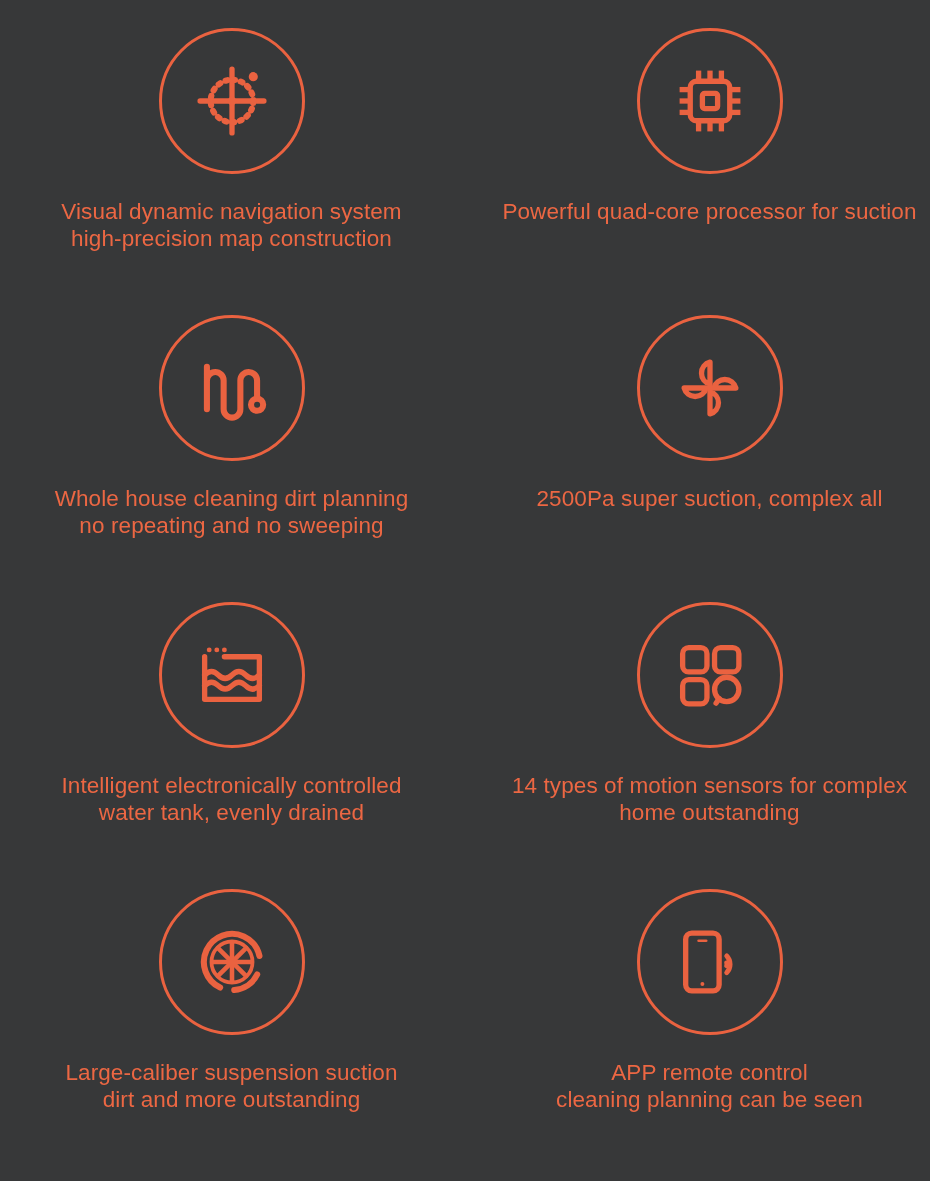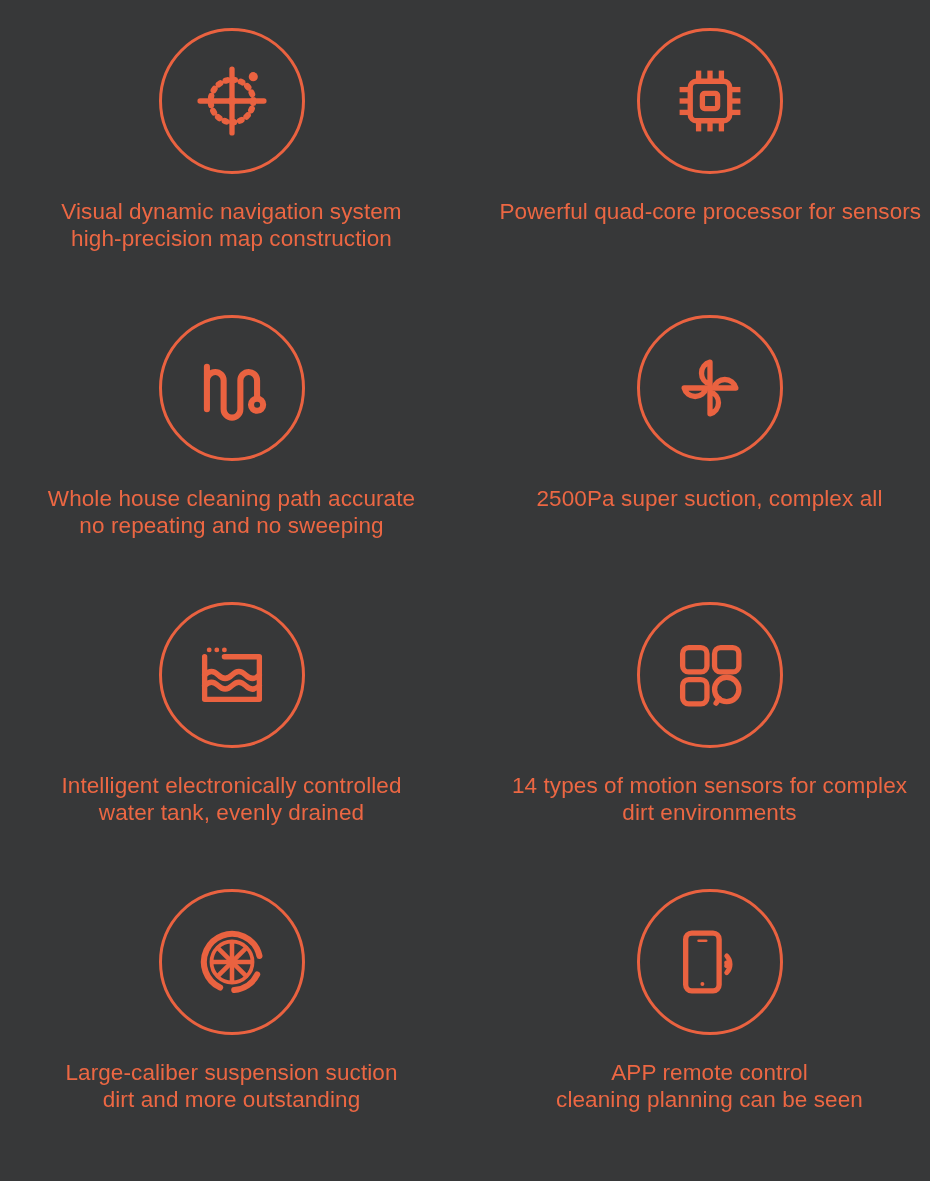--- a/index.html
+++ b/index.html
@@ -117,36 +117,36 @@
           <line x1="10" y1="50" x2="24" y2="50"></line>
           <line x1="10" y1="65" x2="24" y2="65"></line>
 
           <line x1="76" y1="35" x2="90" y2="35"></line>
           <line x1="76" y1="50" x2="90" y2="50"></line>
           <line x1="76" y1="65" x2="90" y2="65"></line>
         </svg>
       </span>
     </div>
     <div class="feature-caption">
-      <span class="caption-line">Powerful quad-core processor for sensors</span>
+      <span class="caption-line">Powerful quad-core processor for suction</span>
     </div>
   </div>
 
   <div class="feature-card col-left">
     <div class="icon-circle">
       <span>
         <svg viewBox="0 0 100 100" fill="none" stroke="#ea6240" stroke-width="8" stroke-linecap="round" stroke-linejoin="round">
           <path d="M17 22 L17 78 M17 78 L17 40 A11 11 0 0 1 39 40 L39 78
                    A11 11 0 0 0 61 78 L61 40 A11 11 0 0 1 83 40 L83 62"></path>
           <circle cx="83" cy="72" r="8"></circle>
         </svg>
       </span>
     </div>
     <div class="feature-caption">
-      <span class="caption-line">Whole house cleaning path accurate</span>
+      <span class="caption-line">Whole house cleaning dirt planning</span>
       <span class="caption-line">no repeating and no sweeping</span>
     </div>
   </div>
 
   <div class="feature-card col-right">
     <div class="icon-circle">
       <span>
         <svg viewBox="0 0 100 100" fill="none" stroke="#ea6240" stroke-width="7" stroke-linecap="round" stroke-linejoin="round">
 
           <path d="M50 45 L50 16 A15 15 0 0 0 50 45 Z"></path>
@@ -189,21 +189,21 @@
           <rect x="14" y="14" width="32" height="32" rx="8"></rect>
           <rect x="56" y="14" width="32" height="32" rx="8"></rect>
           <rect x="14" y="56" width="32" height="32" rx="8"></rect>
           <circle cx="72" cy="69" r="16"></circle>
           <line x1="62" y1="81" x2="58" y2="87"></line>
         </svg>
       </span>
     </div>
     <div class="feature-caption">
       <span class="caption-line">14 types of motion sensors for complex</span>
-      <span class="caption-line">dirt environments</span>
+      <span class="caption-line">home outstanding</span>
     </div>
   </div>
 
   <div class="feature-card col-left">
     <div class="icon-circle">
       <span>
         <svg viewBox="0 0 100 100" fill="none" stroke="#ea6240" stroke-width="6" stroke-linecap="round">
 
           <circle cx="50" cy="50" r="37" stroke-width="8" stroke-dasharray="150 25 38 25" transform="rotate(115 50 50)"></circle>
 

